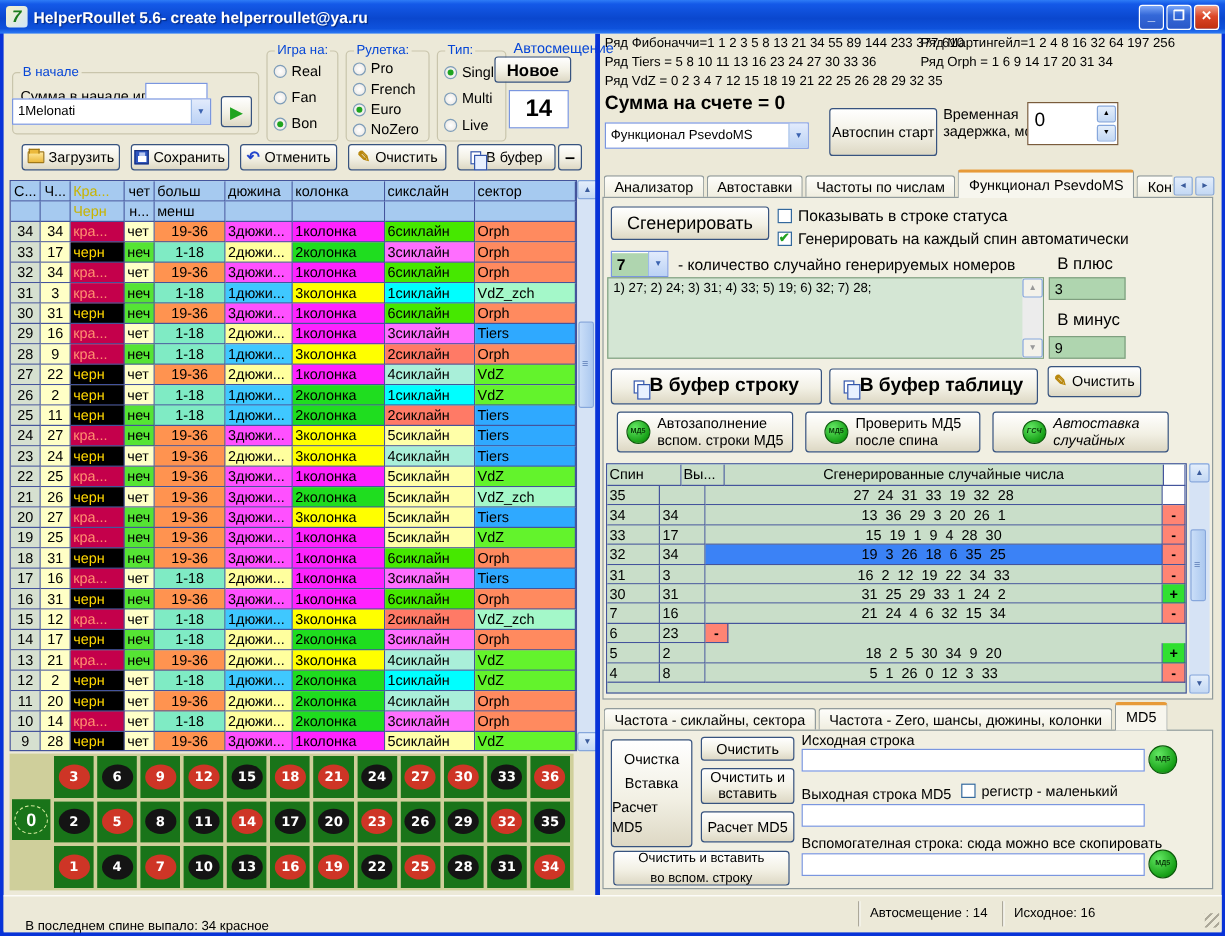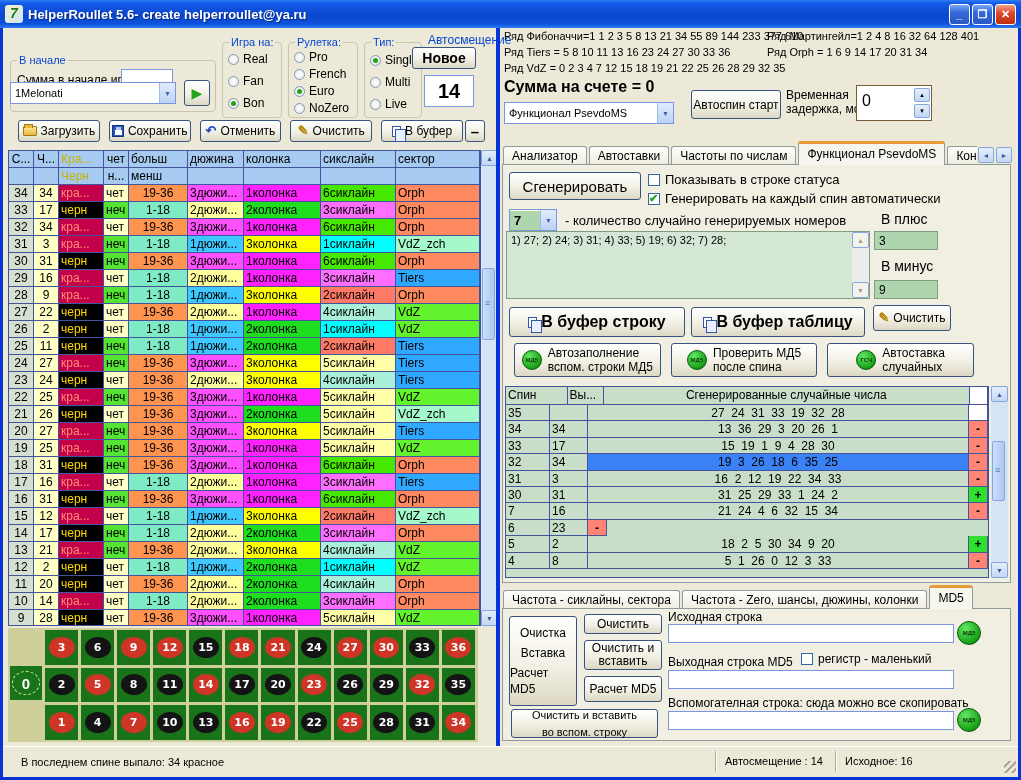--- a/index.html
+++ b/index.html
@@ -631,30 +631,30 @@
 </div>
 
 <div class="abs" style="left:496px;top:28px;width:4px;height:718px;background:#0833D8;"></div>
 
 <div id="series-left" class="abs" style="left:504px;top:30px;width:262px;">
     <div style="font-size: 11px; height: 16px; white-space: nowrap;">Ряд Фибоначчи=1 1 2 3 5 8 13 21 34 55 89 144 233 377 610</div>
     <div style="font-size: 11px; height: 16px; white-space: nowrap;">Ряд Tiers = 5 8 10 11 13 16 23 24 27 30 33 36</div>
     <div style="font-size: 11px; height: 16px; white-space: nowrap;">Ряд VdZ = 0 2 3 4 7 12 15 18 19 21 22 25 26 28 29 32 35</div>
   </div>
 <div id="series-right" class="abs" style="left:767px;top:30px;width:250px;overflow:hidden;white-space:nowrap;">
-    <div style="font-size: 11px; height: 16px; white-space: nowrap;">Ряд Мартингейл=1 2 4 8 16 32 64 128 401</div>
+    <div style="font-size: 11px; height: 16px; white-space: nowrap;">Ряд Мартингейл=1 2 4 8 16 32 64 197 256</div>
     <div style="font-size: 11px; height: 16px; white-space: nowrap;">Ряд Orph = 1 6 9 14 17 20 31 34</div>
   </div>
 
 <span class="abs" style="left:504px;top:78px;font-size:16px;font-weight:bold;">Сумма на счете = 0</span>
 <div class="abs combo" style="left:504px;top:102px;width:170px;height:22px;">
   <span class="cv">Функционал PsevdoMS</span>
   <span class="ca">▼</span>
 </div>
-<div class="abs btn" style="left:691px;top:90px;width:90px;height:29px;font-size:12px;">Автоспин старт</div>
+<div class="abs btn" style="left:691px;top:90px;width:90px;height:40px;font-size:12px;">Автоспин старт</div>
 <div class="abs" style="left:786px;top:88px;font-size:12px;line-height:14px;">
   <div>Временная</div>
     <div>задержка, мс</div>
 </div>
 <div class="abs" style="left:856px;top:85px;width:76px;height:36px;border:1px solid #7A5C3C;background:#fff;display:flex;">
   <span style="flex:1;font-size:16px;padding:6px 0 0 5px;">0</span>
   <span style="width:18px;display:flex;flex-direction:column;gap:2px;padding:2px 1px;">
     <span class="sb-btn" style="height:14px;font-size:6px;color:#000;">▲</span>
     <span class="sb-btn" style="height:14px;font-size:6px;color:#000;">▼</span>
   </span>
@@ -723,21 +723,21 @@
         <div>вспом. строки МД5</div>
       </span>
     </div>
     <div class="btn" style="flex: 1 1 0%; height: 34px; font-size: 12px; line-height: 14px; gap: 6px;">
       <span class="md5-ic">МД5</span>
       <span>
         <div>Проверить МД5</div>
         <div>после спина</div>
       </span>
     </div>
-    <div class="btn" style="flex: 1 1 0%; height: 34px; font-size: 12px; line-height: 14px; gap: 6px;">
+    <div class="btn" style="flex: 1 1 0%; height: 34px; font-size: 12px; line-height: 14px; gap: 6px; font-style: italic;">
       <span class="md5-ic">ГСЧ</span>
       <span>
         <div>Автоставка</div>
         <div>случайных</div>
       </span>
     </div>
   </div>
 
 <div class="abs" style="left:505px;top:386px;width:484px;height:192px;border:1px solid #44549C;overflow:hidden;background:#C9DEC9;">
   <div id="spins-head">
@@ -849,21 +849,21 @@
 </div>
 <input class="abs field" style="left: 668px; top: 670px; width: 286px; height: 19px;" value="">
 
 <span class="abs" style="left:668px;top:696px;font-size:12px;">Вспомогателная строка: сюда можно все скопировать</span>
 <input class="abs field" style="left: 668px; top: 711px; width: 286px; height: 19px;" value="">
 <div class="abs md5-ic" style="left:957px;top:708px;width:24px;height:24px;">
     <span>МД5</span>
   </div>
 
 <div class="statusbar">
-  <span class="abs" style="left:6px;top:9px;padding-left:12px;">В последнем спине выпало: 34 красное</span>
+  <span class="abs" style="left:6px;top:19px;padding-left:12px;">В последнем спине выпало: 34 красное</span>
   <div class="st-sep" style="left:712px;"></div>
   <span class="abs" style="left:722px;top:8px;">Автосмещение : 14</span>
   <div class="st-sep" style="left:832px;"></div>
   <span class="abs" style="left:842px;top:8px;">Исходное: 16</span>
   <div class="grip"></div>
 </div>
 
 <div class="win-border"></div>
 
 </body></html>

